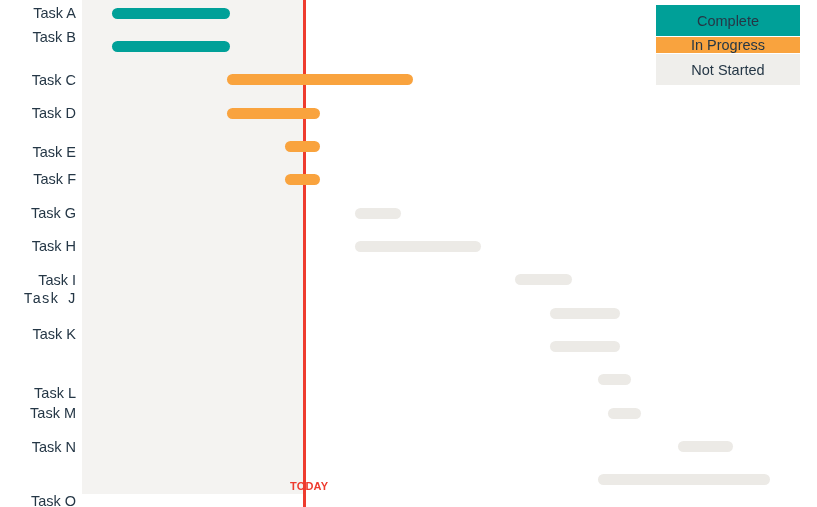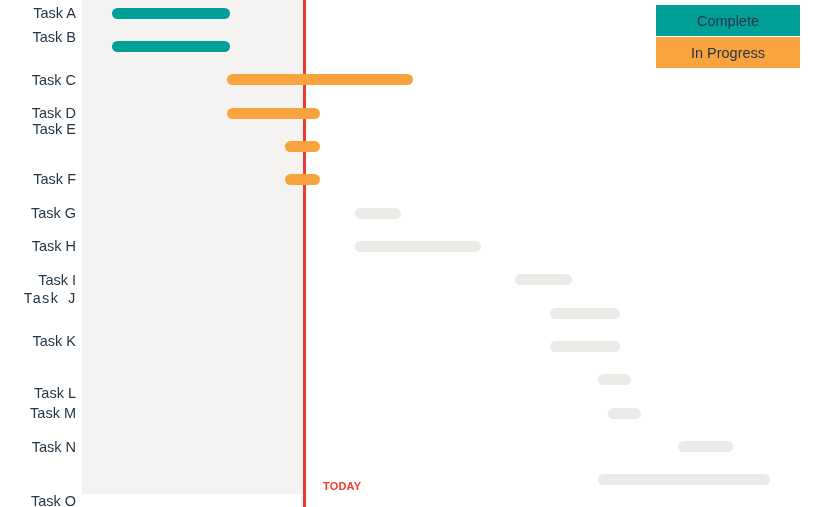--- a/index.html
+++ b/index.html
@@ -79,42 +79,45 @@
 
 <div id="chart-root">
 
   <div class="past-region" style="left: 82px; width: 221px; top: 0px; height: 494px; background: rgb(244, 243, 241);"></div>
 
   <div class="label-col">
       <div class="task-label" style="top: 13px;">Task A</div>
       <div class="task-label" style="top: 37px;">Task B</div>
       <div class="task-label" style="top: 79.7px;">Task C</div>
       <div class="task-label" style="top: 113.05px;">Task D</div>
-      <div class="task-label" style="top: 129px; margin-left: 7px;">Task E</div>
+      <div class="task-label" style="top: 152px; margin-left: 7px;">Task E</div>
       <div class="task-label" style="top: 179px;">Task F</div>
       <div class="task-label" style="top: 213.1px;">Task G</div>
       <div class="task-label" style="top: 246.45px;">Task H</div>
       <div class="task-label" style="top: 279.8px;">Task I</div>
       <div class="task-label" style="top: 299px; font-family: Liberation Mono, monospace;">Task J</div>
-      <div class="task-label" style="top: 341px;">Task K</div>
+      <div class="task-label" style="top: 334px;">Task K</div>
       <div class="task-label" style="top: 393px;">Task L</div>
       <div class="task-label" style="top: 413.2px;">Task M</div>
       <div class="task-label" style="top: 446.55px;">Task N</div>
       <div class="task-label" style="top: 479.9px; margin-top: 21px;">Task O</div>
     </div>
 
   <div class="today-line" style="left: 303px; width: 3px; top: 0px; height: 507px; background: rgb(238, 59, 46);"></div>
-  <div class="today-label" style="left: 323px; top: 480px;">TODAY</div>
+  <div class="today-label" style="left: 290px; top: 480px;">TODAY</div>
 
   <div class="legend" style="left: 656px; top: 5px; width: 144px;">
       <div class="legend-row" style="background: rgb(0, 160, 152); height: 31px; margin-bottom: 1px;">
         <span class="legend-label" style="color: rgb(37, 55, 70);">Complete</span>
       </div>
-      <div class="legend-row" style="background: rgb(249, 163, 62); height: 31px; margin-bottom: 1px;">
+      <div class="legend-row" style="background: rgb(249, 163, 62); height: 16px; margin-bottom: 1px;">
         <span class="legend-label" style="color: rgb(37, 55, 70);">In Progress</span>
+      </div>
+      <div class="legend-row" style="background: rgb(239, 238, 235); height: 31px; margin-bottom: 0px;">
+        <span class="legend-label" style="color: rgb(37, 55, 70);">Not Started</span>
       </div>
     </div>
 
 <div class="bar" style="left: 112px; width: 118px; top: 7.5px; height: 11px; background: rgb(0, 160, 152);"></div>
     <div class="bar" style="left: 112px; width: 118px; top: 40.85px; height: 11px; background: rgb(0, 160, 152);"></div>
     <div class="bar" style="left: 227px; width: 186px; top: 74.2px; height: 11px; background: rgb(249, 163, 62);"></div>
     <div class="bar" style="left: 227px; width: 93px; top: 107.55px; height: 11px; background: rgb(249, 163, 62);"></div>
     <div class="bar" style="left: 285px; width: 35px; top: 140.9px; height: 11px; background: rgb(249, 163, 62);"></div>
     <div class="bar" style="left: 285px; width: 35px; top: 174.25px; height: 11px; background: rgb(249, 163, 62);"></div>
     <div class="bar" style="left: 355px; width: 46px; top: 207.6px; height: 11px; background: rgb(236, 234, 230);"></div>

